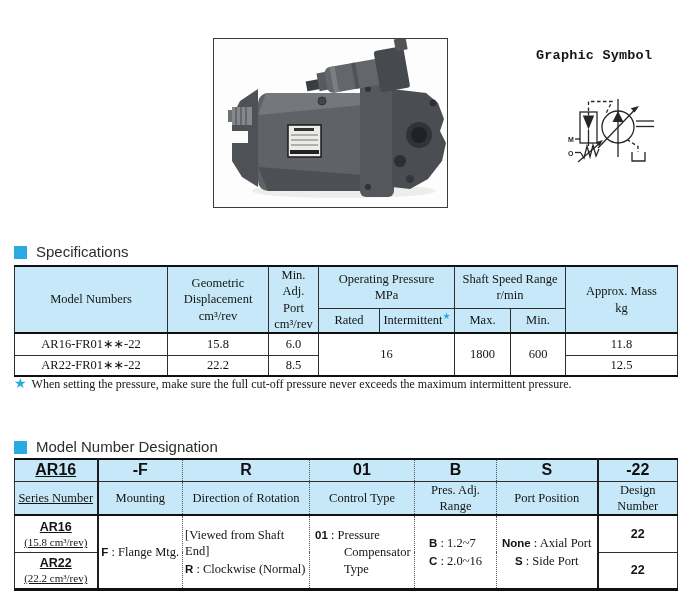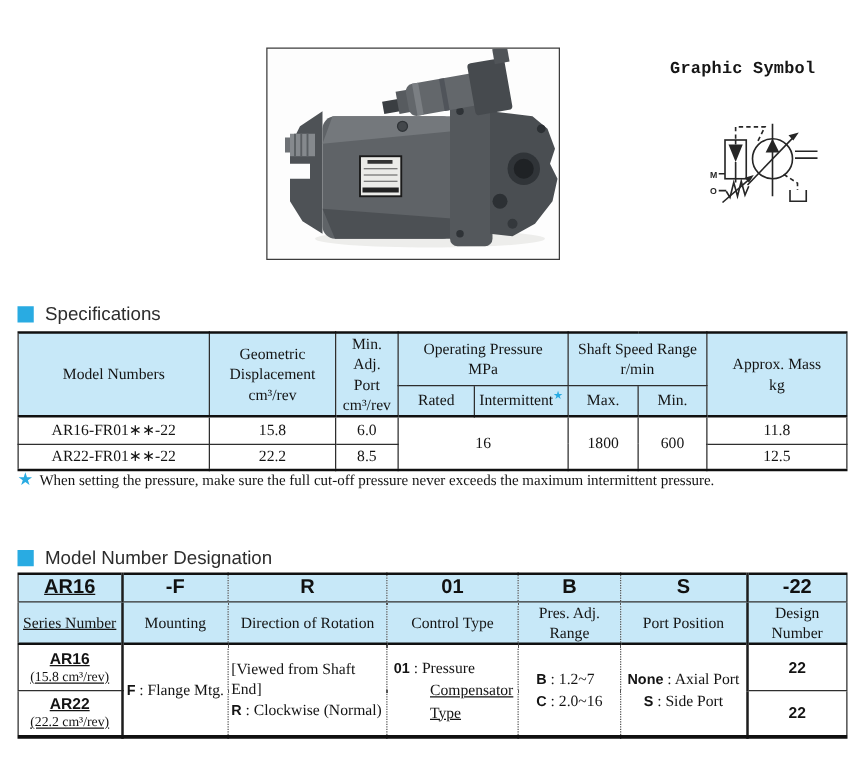--- a/index.html
+++ b/index.html
@@ -58,21 +58,21 @@
   .desig tr.label { height:18px; }
   .desig tr.body1, .desig tr.body2 { height:37px; }
   .desig tr.body1 > td { border-top:2px solid #101010; }
   .desig tr.code td { font-family:"Liberation Sans", sans-serif; font-weight:bold;
                       font-size:16px; color:#111; }
   .bold-sans { font-family:"Liberation Sans", sans-serif; font-weight:bold; font-size:11.5px; }
   .series-name { font-family:"Liberation Sans", sans-serif; font-weight:bold; font-size:12.5px; }
   .series-disp { font-size:11px; }
   .block-left { display:inline-block; text-align:left; }
   .ctl { text-align:left; padding-left:5px; }
-  .ctl .indent { margin-left:29px;text-decoration:underline; }
+  .ctl .indent { margin-left:29px; }
   .line { margin:1px 0; }
 </style>
 </head>
 <body>
 
 <div class="page">
 
   <div class="photo-box">
     <svg viewBox="0 0 233 168" width="233" height="168" xmlns="http://www.w3.org/2000/svg">
       <ellipse cx="130" cy="152" rx="92" ry="7" fill="#ededeb"></ellipse>

